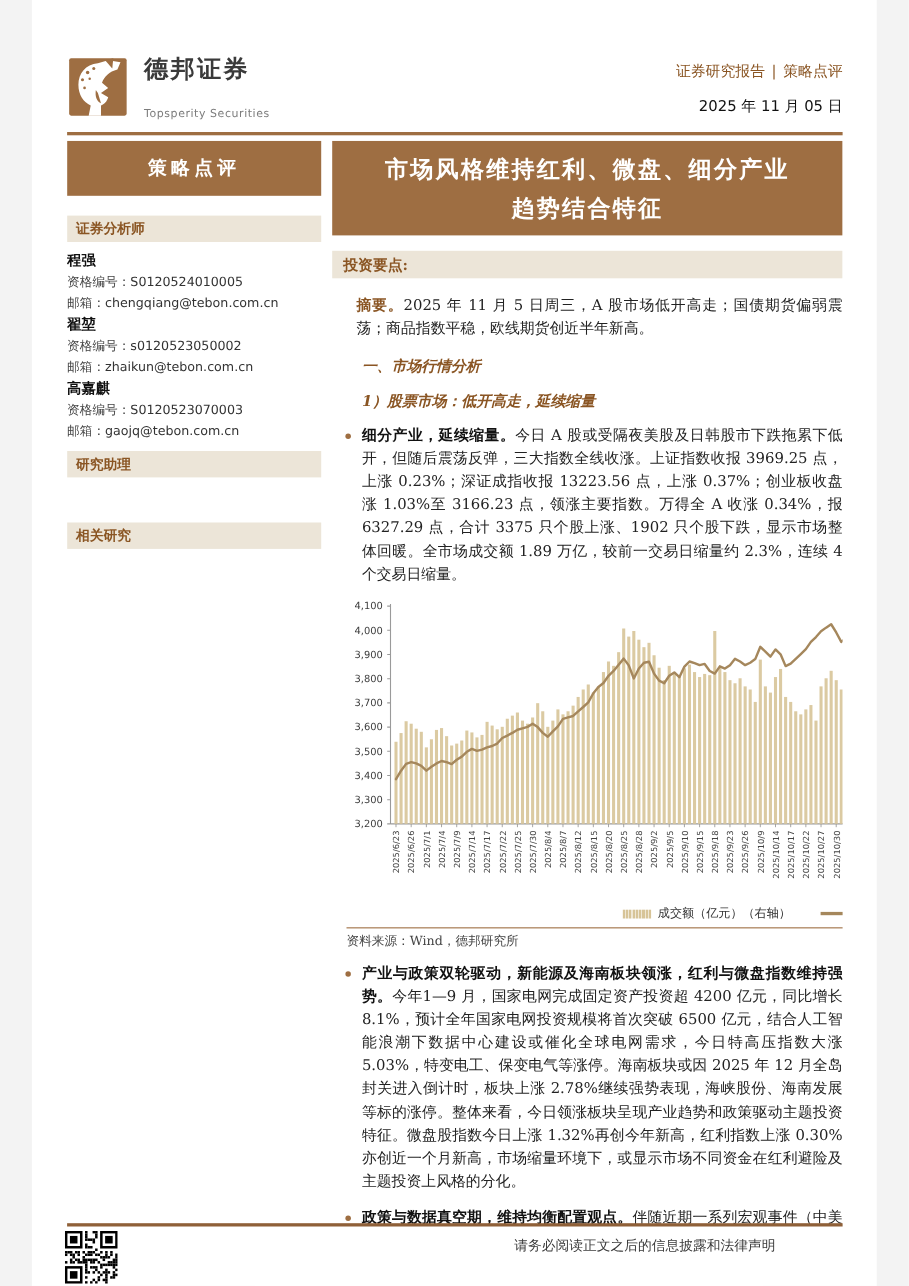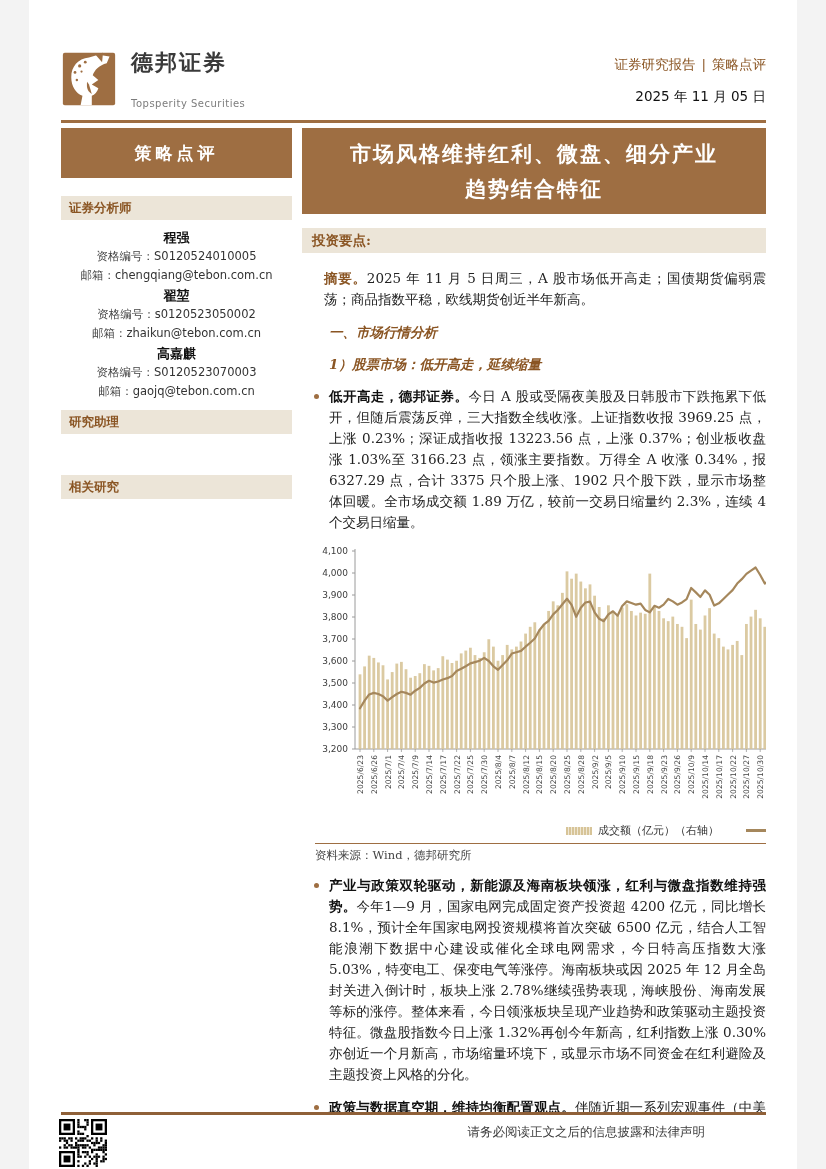--- a/index.html
+++ b/index.html
@@ -22,21 +22,21 @@
 
   
   .columns { position:absolute; top:128px; left:32px; right:31px; height:986px; display:flex; gap:10px; overflow:hidden; }
   .sidebar { width:231px; flex:none; }
   .category-box { height:50px; background:#9e6e42; color:#fff; font-size:17px; font-weight:bold;
                   text-align:center; line-height:50px; letter-spacing:4px; margin-bottom:18px;
                   font-family:"DejaVu Serif","Liberation Serif",serif; }
   .side-head { height:24px; background:#ece5d8; color:#8a5523; font-weight:bold; font-size:12.5px;
                padding:4px 8px; font-family:"DejaVu Serif","Liberation Serif",serif; }
   .analysts { margin-top:9px; }
-  .analyst { margin-bottom:3px;text-align:center; }
+  .analyst { margin-bottom:3px; }
   .a-name { font-size:13px; font-weight:bold; color:#111; line-height:18px; font-family:"DejaVu Serif","Liberation Serif",serif; }
   .a-row { font-size:11.5px; color:#333; line-height:18.5px; }
   .a-row .lbl { color:#444; font-family:"DejaVu Serif","Liberation Serif",serif; }
   .gap41 { height:41px; }
   .assistant-wrap { margin-top:10px; }
 
   .main { flex:1; min-width:0; }
   .title-box { height:86px; background:#9e6e42; color:#fff; text-align:center;
                font-size:21px; font-weight:bold; line-height:35px; padding:8px 17px;
                letter-spacing:2px; font-family:"DejaVu Serif","Liberation Serif",serif; }
@@ -145,21 +145,21 @@
 
       <p class="para">
         <span class="lead-brown">摘要。</span><span>2025 年 11 月 5 日周三，A 股市场低开高走；国债期货偏弱震荡；商品指数平稳，欧线期货创近半年新高。</span>
       </p>
 
       <h2 class="h-brown">一、市场行情分析</h2>
       <h3 class="h-brown">1）股票市场：低开高走，延续缩量</h3>
 
       <div class="bullet">
         <span class="dot"></span>
-        <b>低开高走，德邦证券。</b><span>今日 A 股或受隔夜美股及日韩股市下跌拖累下低开，但随后震荡反弹，三大指数全线收涨。上证指数收报 3969.25 点，上涨 0.23%；深证成指收报 13223.56 点，上涨 0.37%；创业板收盘涨 1.03%至 3166.23 点，领涨主要指数。万得全 A 收涨 0.34%，报 6327.29 点，合计 3375 只个股上涨、1902 只个股下跌，显示市场整体回暖。全市场成交额 1.89 万亿，较前一交易日缩量约 2.3%，连续 4 个交易日缩量。</span>
+        <b>细分产业，延续缩量。</b><span>今日 A 股或受隔夜美股及日韩股市下跌拖累下低开，但随后震荡反弹，三大指数全线收涨。上证指数收报 3969.25 点，上涨 0.23%；深证成指收报 13223.56 点，上涨 0.37%；创业板收盘涨 1.03%至 3166.23 点，领涨主要指数。万得全 A 收涨 0.34%，报 6327.29 点，合计 3375 只个股上涨、1902 只个股下跌，显示市场整体回暖。全市场成交额 1.89 万亿，较前一交易日缩量约 2.3%，连续 4 个交易日缩量。</span>
       </div>
 
       <figure class="figure">
         <div class="chart-wrap" id="chart"><svg width="509" height="272" viewBox="0 0 509 272">
               <line x1="40" y1="4" x2="40" y2="204" stroke="#9a9a9a" stroke-width="1"></line>
               <line x1="464" y1="4" x2="464" y2="204" stroke="#9a9a9a" stroke-width="1"></line>
               <line x1="40" y1="204" x2="464" y2="204" stroke="#9a9a9a" stroke-width="1"></line>
               <line x1="37" y1="204" x2="40" y2="204" stroke="#9a9a9a" stroke-width="1"></line>
               <text x="33" y="207" text-anchor="end" font-size="9" fill="#3c3c3c">3,200</text>
               <line x1="37" y1="182" x2="40" y2="182" stroke="#9a9a9a" stroke-width="1"></line>

